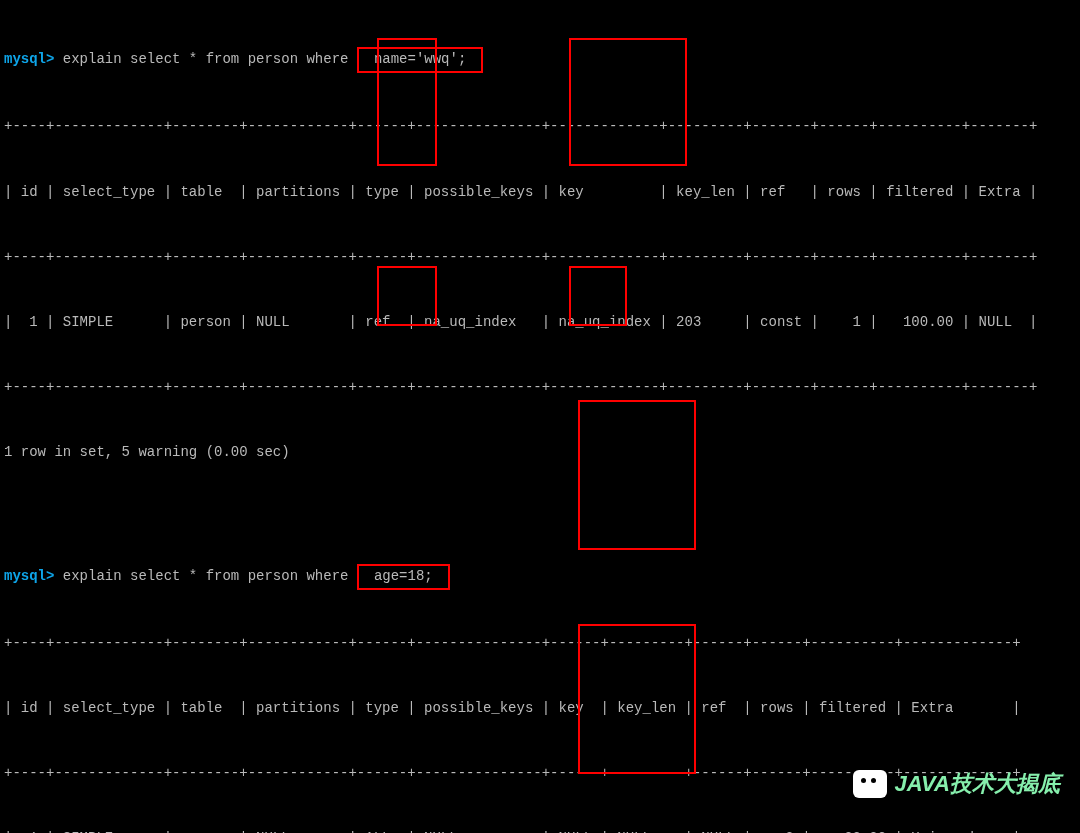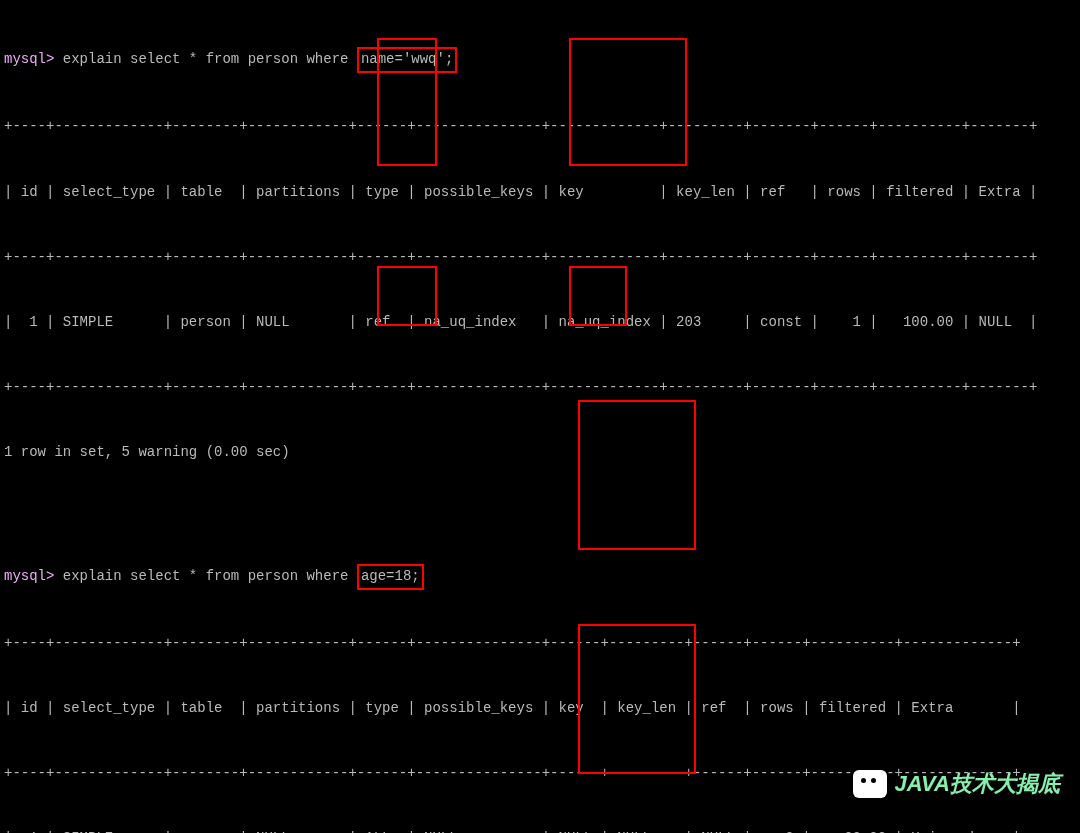--- a/index.html
+++ b/index.html
@@ -1,19 +1,19 @@
 <!DOCTYPE html>
 <html><head>
 <meta charset="utf-8">
 <style>
   html,body{margin:0;padding:0;background:#000;color:#b9b9b9;font-family:"Courier New",Consolas,monospace;font-size:14px;line-height:1.55;}
   .screen{position:relative;width:1080px;height:833px;background:#000;overflow:hidden;}
   .term{padding:4px 4px 0 4px;white-space:pre;color:#b9b9b9;}
-  .hl-box{border:2px solid #f00;display:inline-block;box-sizing:border-box;padding:0 2px;text-align:center;}
-  .prompt{color:#f0abfc;}
+  .hl-box{border:2px solid #f00;display:inline-block;box-sizing:border-box;padding:0 15px;text-align:center;}
+  .prompt{color:#0ea5e9;font-weight:bold;}
   .row{white-space:pre;}
   .hl{position:absolute;border:2px solid #f00;box-sizing:border-box;pointer-events:none;}
   .watermark{position:absolute;right:20px;bottom:32px;display:flex;align-items:center;gap:8px;color:#86efac;font-family:Arial,"Microsoft YaHei",sans-serif;font-size:22px;font-weight:600;font-style:italic;}
   .wx{width:34px;height:28px;border-radius:6px;background:#fff;position:relative;}
   .wx::before,.wx::after{content:"";position:absolute;background:#000;border-radius:50%;width:5px;height:5px;top:8px;}
   .wx::before{left:8px;}
   .wx::after{left:18px;}
 </style>
 </head>
 <body>

